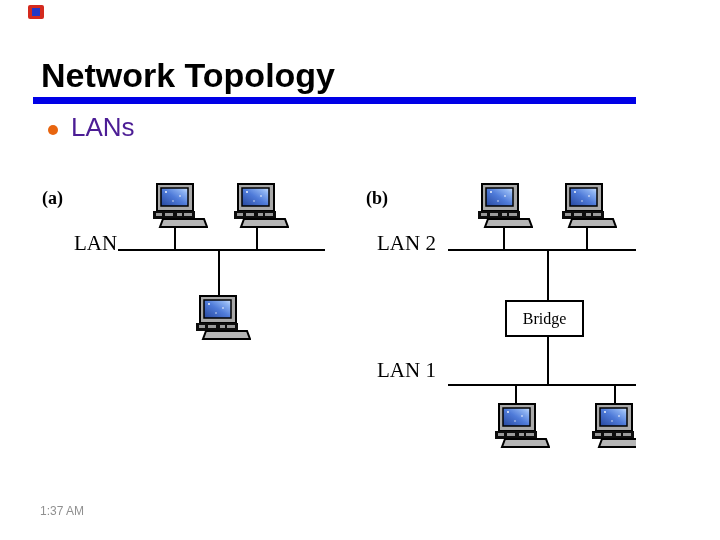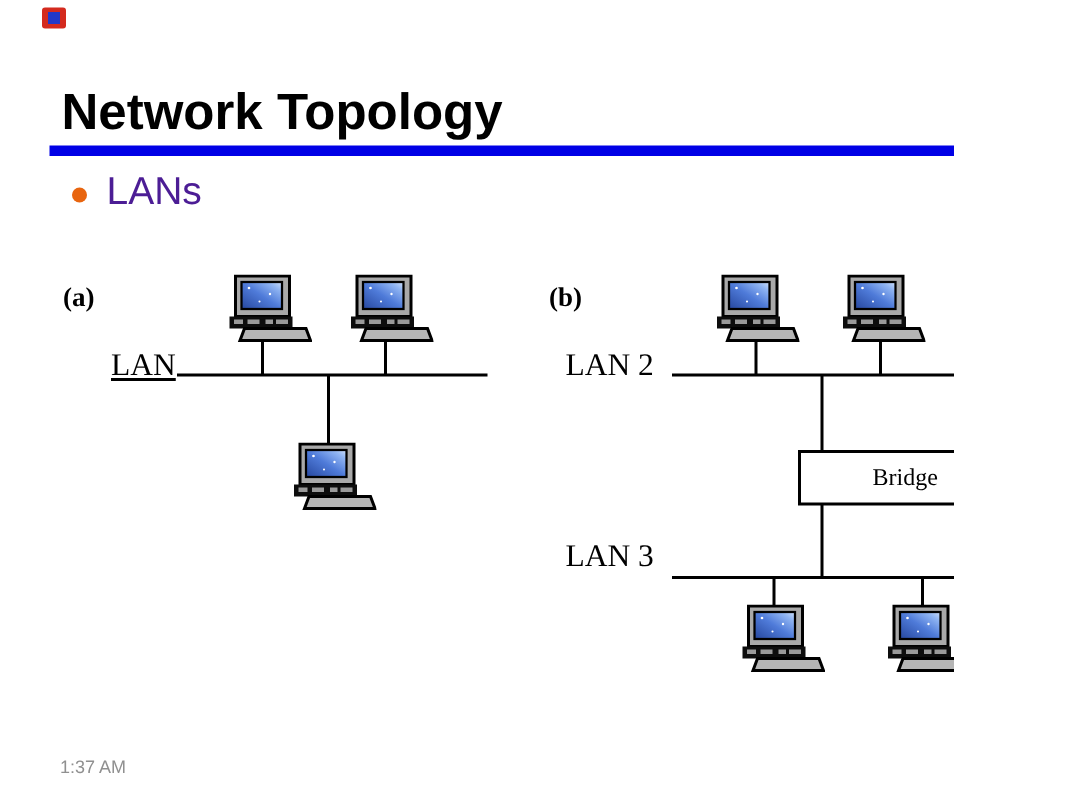--- a/index.html
+++ b/index.html
@@ -19,22 +19,22 @@
   #bullet-row{position:absolute;left:48px;top:112px;height:30px;}
   #bullet-dot{position:absolute;left:0;top:13px;width:10px;height:10px;border-radius:50%;
               background:#e8650f;}
   #bullet-label{position:absolute;left:23px;top:0;font-size:26px;color:#4c1d95;white-space:nowrap;}
   
   .hline{position:absolute;height:2px;background:#000;}
   .vline{position:absolute;width:2px;background:#000;}
   .serif-label{position:absolute;font-family:"Liberation Serif",serif;color:#000;white-space:nowrap;}
   .ab-label{font-size:18px;font-weight:700;}
   .lan-label{font-size:21px;}
-  #bridge-box{position:absolute;left:532px;top:300px;width:75px;height:33px;
-              border:2px solid #000;background:#fff;text-align:center;padding-left:32px;}
+  #bridge-box{position:absolute;left:505px;top:300px;width:75px;height:33px;
+              border:2px solid #000;background:#fff;text-align:center;}
   #bridge-box span{font-family:"Liberation Serif",serif;font-size:16px;line-height:33px;color:#000;}
   .pc{position:absolute;width:58px;height:47px;}
   
   #clock{position:absolute;left:40px;top:504px;font-size:12px;color:#909090;}
   #defs-svg{position:absolute;width:0;height:0;overflow:hidden;}
 </style>
 </head>
 <body>
 
 <div id="slide">
@@ -79,21 +79,21 @@
   <div class="vline" style="left:174px;top:226px;height:24px;"></div>
   <div class="vline" style="left:256px;top:226px;height:24px;"></div>
 
   <svg class="pc" style="left:150px;top:183px;">
       <use href="#pc"></use>
     </svg>
   <svg class="pc" style="left:231px;top:183px;">
       <use href="#pc"></use>
     </svg>
 
-  <div class="serif-label lan-label" style="left:74px;top:231px;text-decoration:underline;">LAN</div>
+  <div class="serif-label lan-label" style="left:74px;top:231px;">LAN</div>
   <div class="hline" style="left:118px;top:249px;width:207px;"></div>
 
   <div class="vline" style="left:218px;top:250px;height:48px;"></div>
   <svg class="pc" style="left:193px;top:295px;">
       <use href="#pc"></use>
     </svg>
 
   <div class="serif-label ab-label" style="left:366px;top:188px;">(b)</div>
 
   <div class="vline" style="left:503px;top:226px;height:24px;"></div>
@@ -110,21 +110,21 @@
   <div class="hline" style="left:448px;top:249px;width:207px;"></div>
 
   <div class="vline" style="left:547px;top:250px;height:50px;"></div>
 
   <div id="bridge-box">
     <span>Bridge</span>
   </div>
 
   <div class="vline" style="left:547px;top:336px;height:49px;"></div>
 
-  <div class="serif-label lan-label" style="left:377px;top:358px;">LAN 3</div>
+  <div class="serif-label lan-label" style="left:377px;top:358px;">LAN 1</div>
   <div class="hline" style="left:448px;top:384px;width:207px;"></div>
 
   <div class="vline" style="left:515px;top:385px;height:22px;"></div>
   <div class="vline" style="left:614px;top:385px;height:22px;"></div>
 
   <svg class="pc" style="left:492px;top:403px;">
       <use href="#pc"></use>
     </svg>
   <svg class="pc" style="left:589px;top:403px;">
       <use href="#pc"></use>

